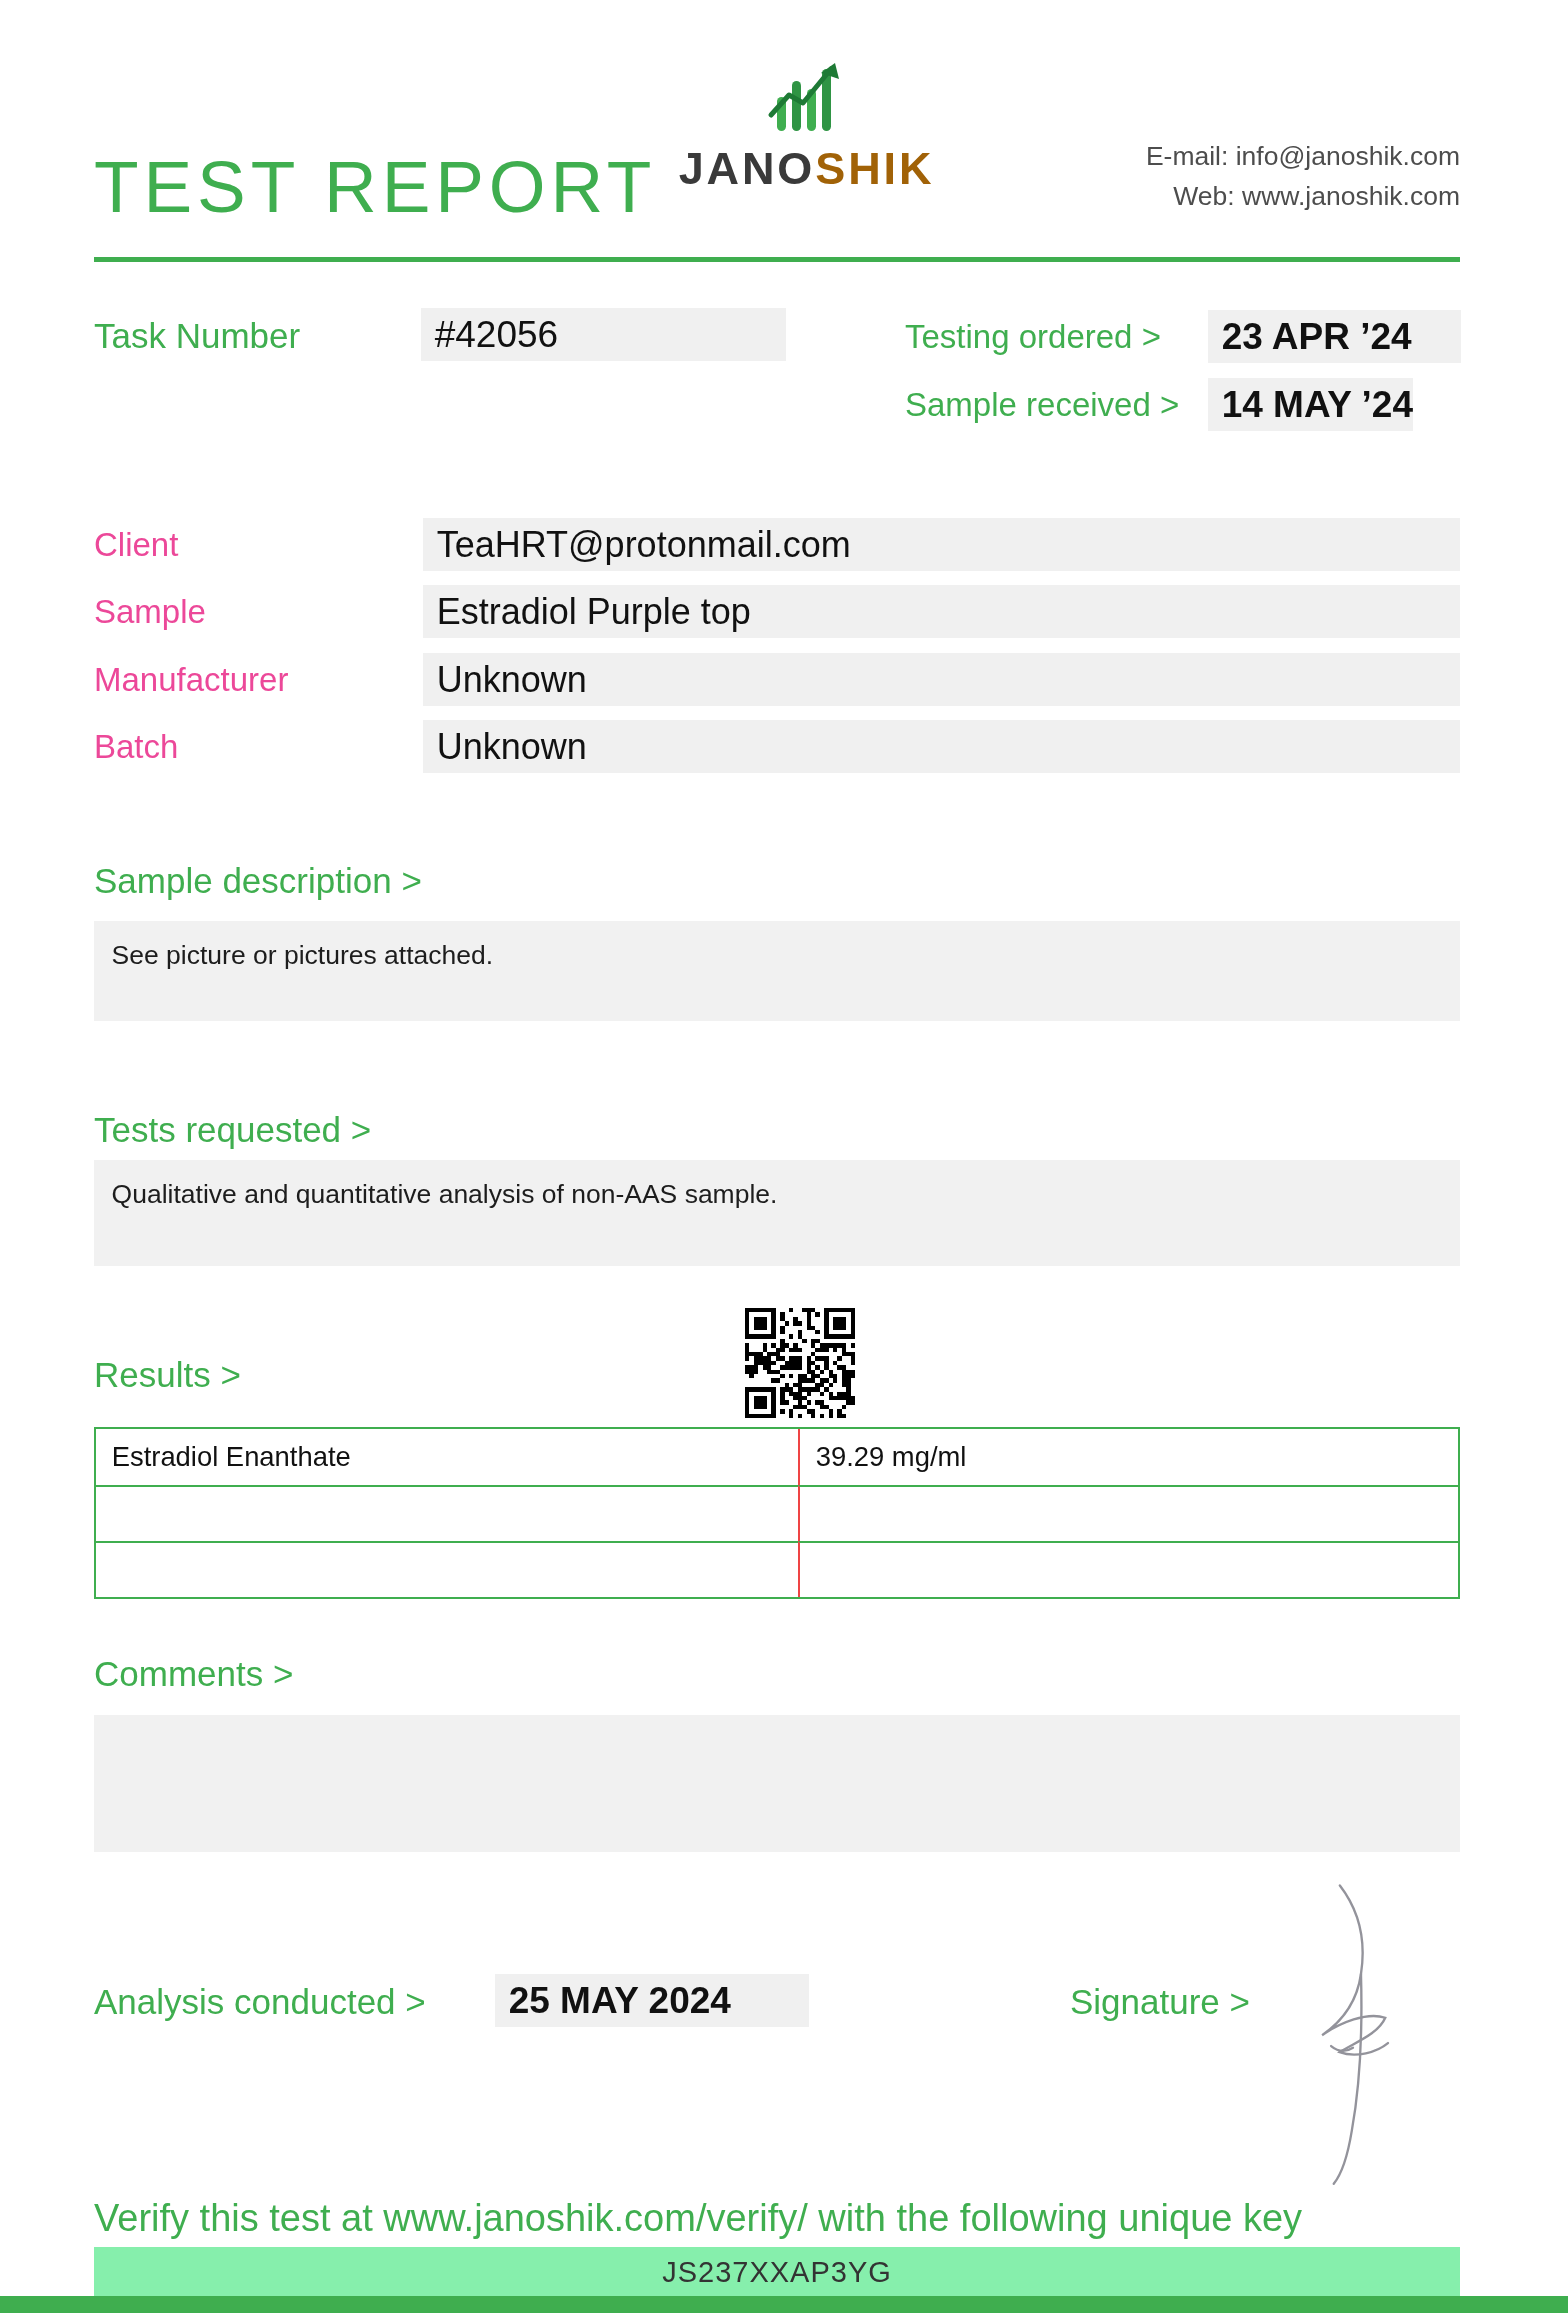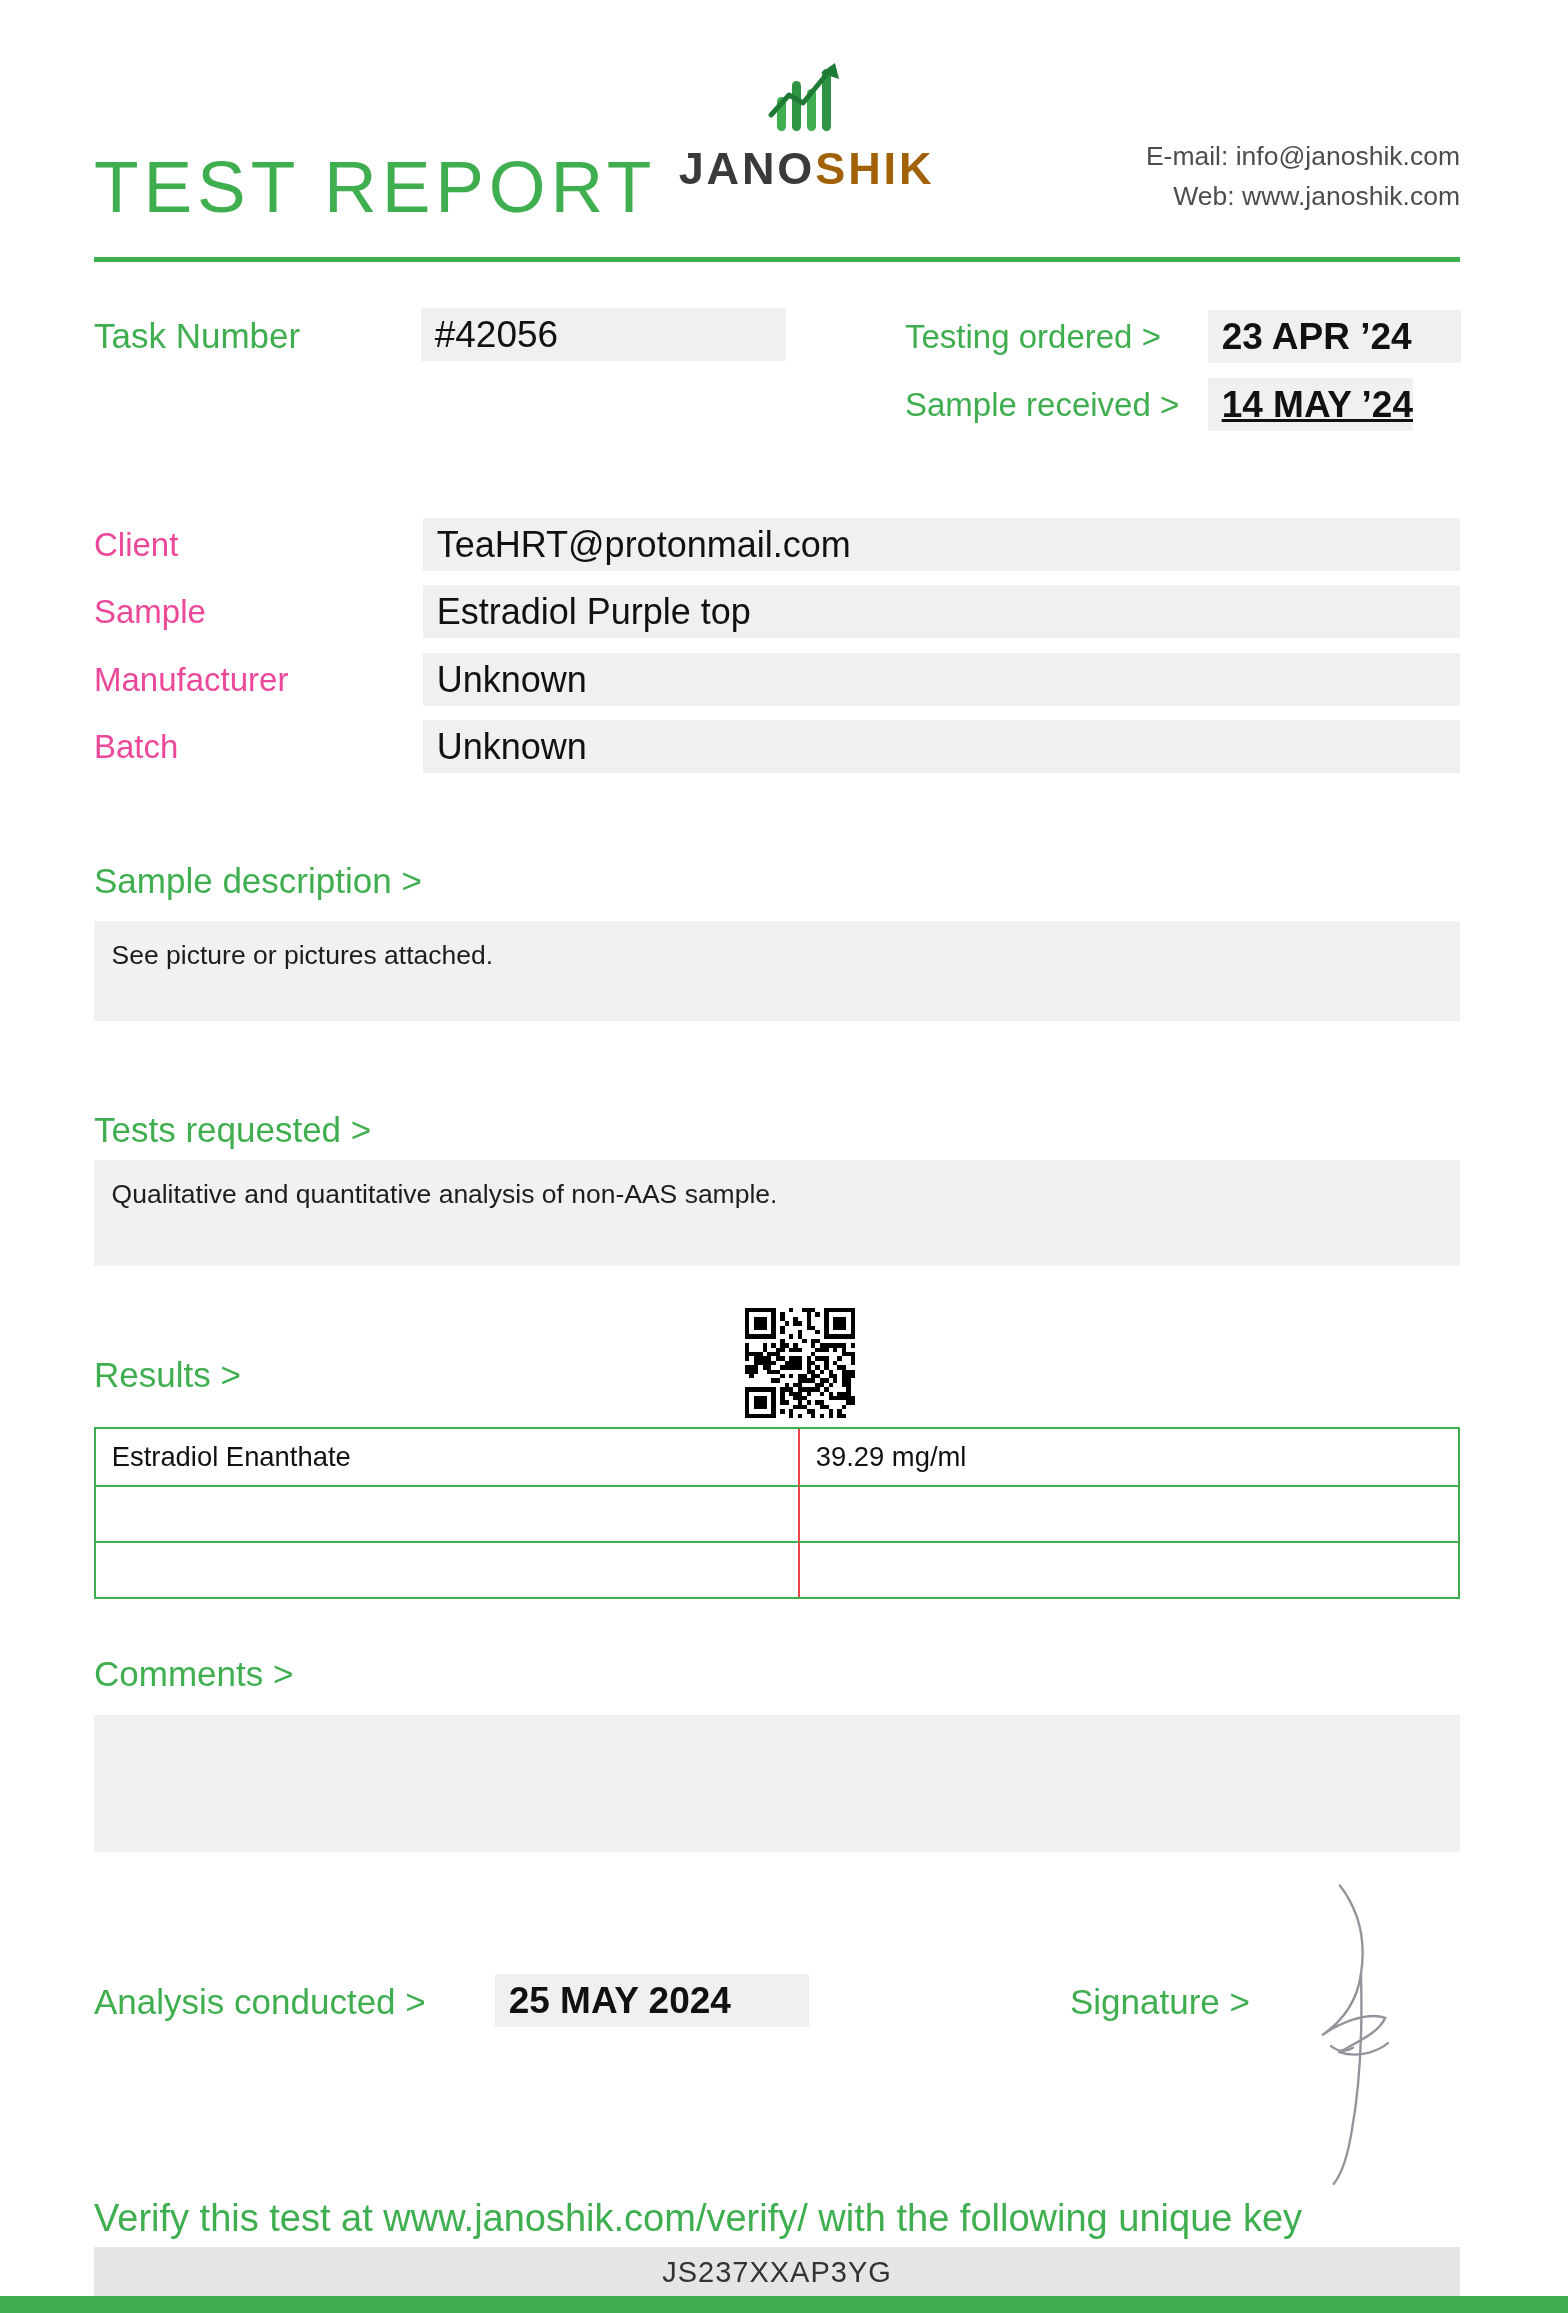--- a/index.html
+++ b/index.html
@@ -43,21 +43,21 @@
   .received-label { left: 905px; top: 386px; font-size: 33px; }
 
   .valbox {
     position: absolute; background: #f0f0f0;
     height: 53px; line-height: 53px;
     font-size: 37px; color: #111; padding-left: 13.7px;
     white-space: nowrap; overflow: hidden;
   }
   .task-value { left: 421px; top: 308px; width: 365px; }
   .ordered-value { left: 1208px; top: 310px; width: 253px; font-weight: 700; }
-  .received-value { left: 1208px; top: 378px; width: 205px; font-weight: 700; text-decoration: underline; }
+  .received-value { left: 1208px; top: 378px; width: 205px; font-weight: 700; }
 
   
   .info-row { position: absolute; left: 94px; width: 1366px; height: 53px; }
   .info-row .info-label {
     position: absolute; left: 0; top: 0;
     color: #ec4899; font-size: 33px; line-height: 53px; white-space: nowrap;
   }
   .info-row .info-value {
     position: absolute; left: 329px; top: 0; right: 0; height: 53px;
     background: #f0f0f0; font-size: 36px; line-height: 53px;
@@ -101,21 +101,21 @@
   .analysis-value { left: 495px; top: 1974px; width: 314px; font-weight: 700; }
   .signature-label { left: 1070px; top: 1982px; }
   .signature-svg { position: absolute; left: 1279px; top: 1877px; }
 
   .verify-text {
     position: absolute; left: 94px; top: 2197px;
     color: #3fae4f; font-size: 38px; white-space: nowrap;
   }
   .key-bar {
     position: absolute; left: 94px; top: 2247px; width: 1366px; height: 51px;
-    background: #e5e5e5; text-align: center; line-height: 51px;
+    background: #86efac; text-align: center; line-height: 51px;
     font-size: 29px; color: #333; letter-spacing: 1px;
   }
   .bottom-strip {
     position: absolute; left: 0; top: 2296px; width: 1568px; height: 17.6px;
     background: #3fae4f;
   }
 </style>
 </head>
 <body>
 

